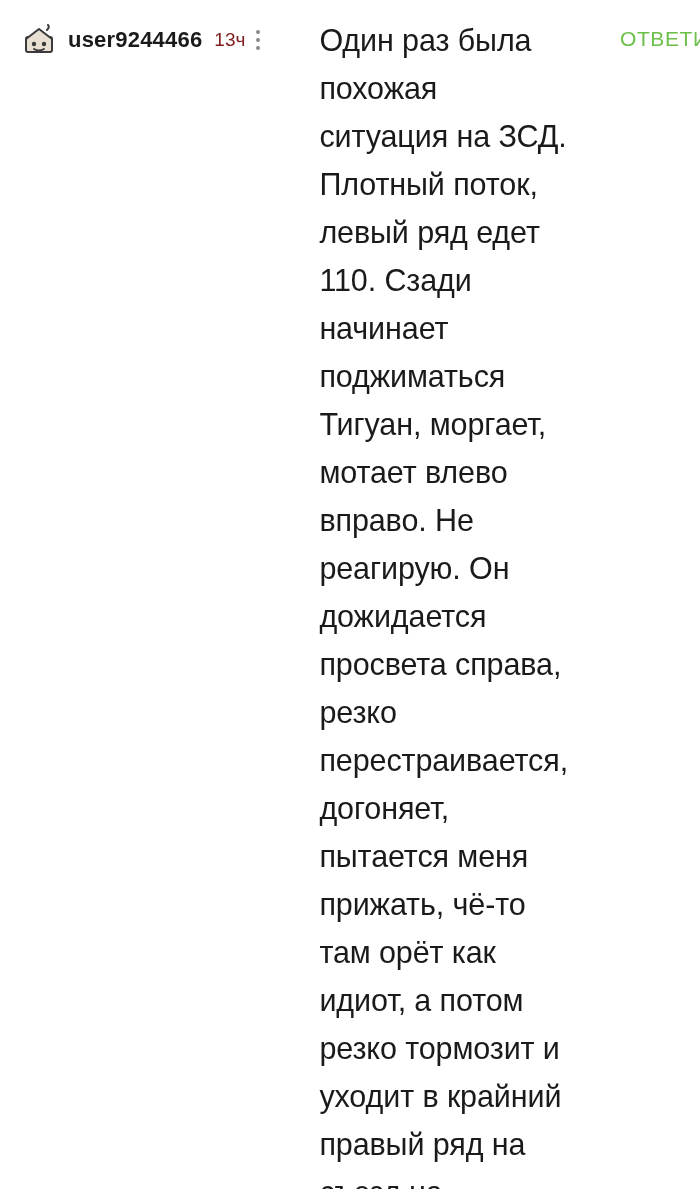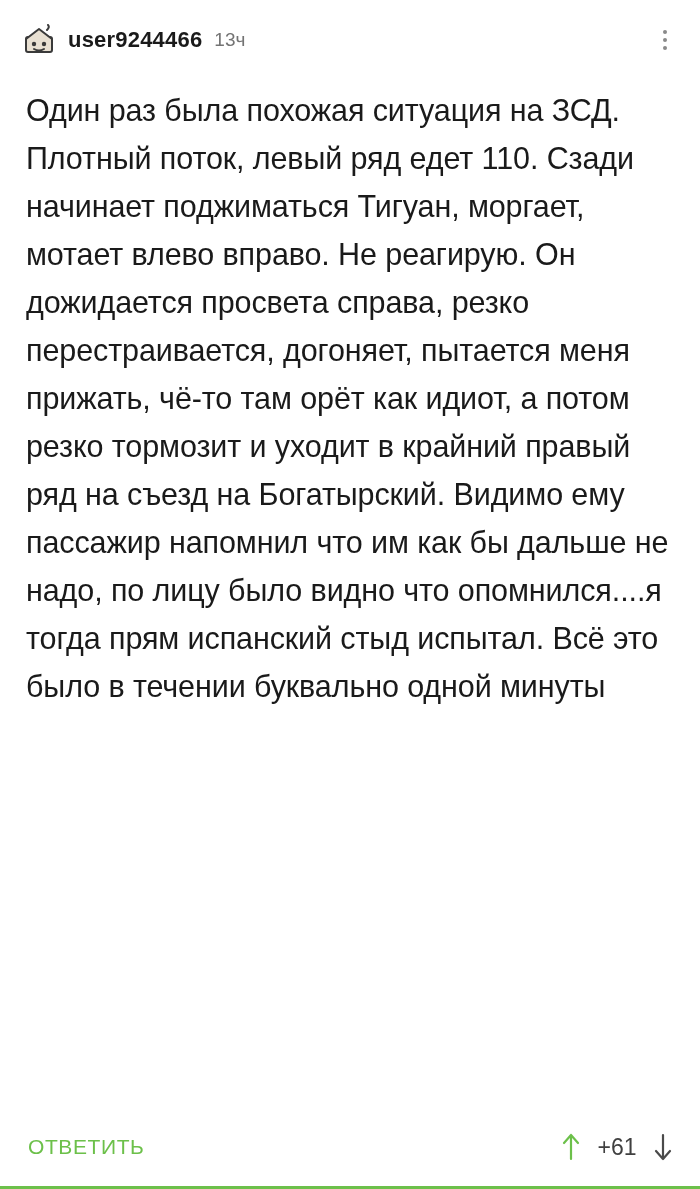--- a/index.html
+++ b/index.html
@@ -13,21 +13,20 @@
     font-family: "Liberation Sans", sans-serif;
     color: #1a1a1a;
     overflow: hidden;
     position: relative;
   }
   .comment {
     width: 700px;
     height: 1189px;
     box-sizing: border-box;
     display: flex;
-    flex-direction: column;
     background: #ffffff;
   }
   
   .comment-header {
     display: flex;
     align-items: center;
     padding: 18px 22px 8px 22px;
     box-sizing: border-box;
     height: 70px;
   }
@@ -47,21 +46,21 @@
   .username {
     font-size: 22px;
     font-weight: bold;
     color: #1a1a1a;
     letter-spacing: 0.2px;
     margin-right: 12px;
     white-space: nowrap;
   }
   .timestamp {
     font-size: 19px;
-    color: #737373;
+    color: #7f1d1d;
     white-space: nowrap;
   }
   .header-spacer { flex: 1 1 auto; }
   .kebab {
     width: 26px;
     height: 34px;
     display: flex;
     flex-direction: column;
     align-items: center;
     justify-content: center;

